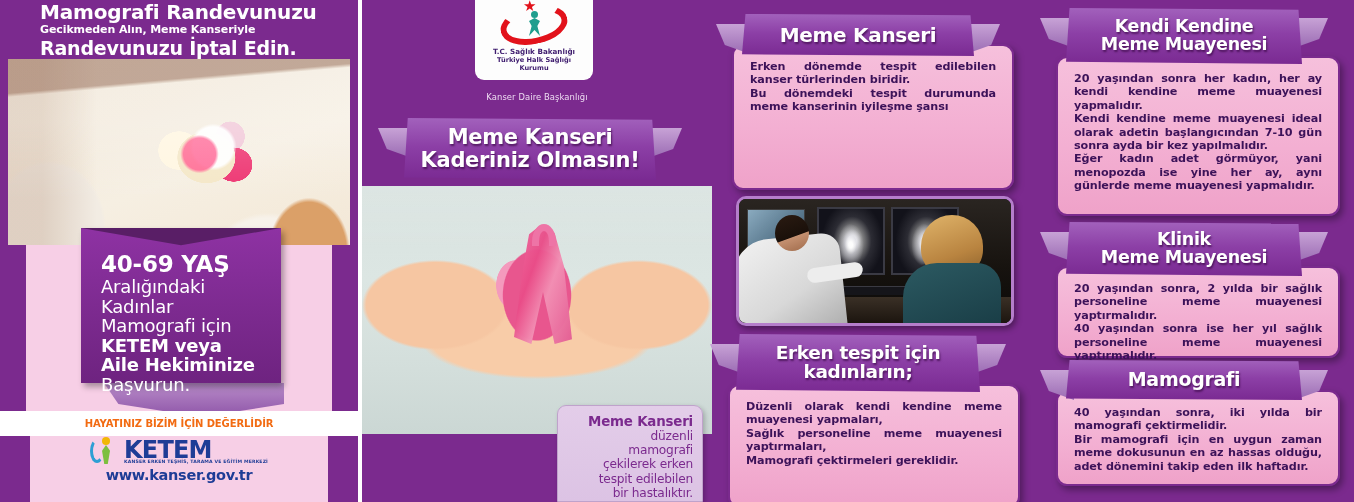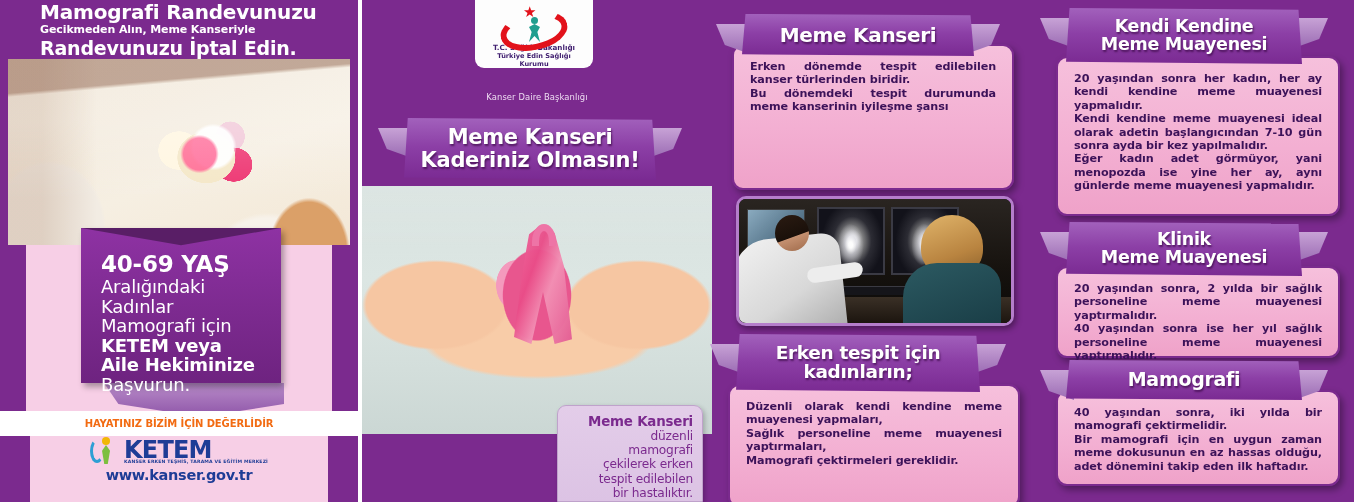--- a/index.html
+++ b/index.html
@@ -105,23 +105,23 @@
   #ketem-word { font-size:24px; font-weight:bold; color:#1E3C96; letter-spacing:-.8px; line-height:22px; }
   #ketem-sub { font-size:4.6px; font-weight:bold; color:#1E3C96; letter-spacing:.15px; margin-top:-2px;}
   #ketem-url { font-size:14.5px; font-weight:bold; color:#1E3C96; letter-spacing:-.3px; }
 
   
   #center-panel {
     position:absolute; left:362px; top:0; width:350px; height:502px;
     background:#7B2A8E; overflow:hidden;
   }
   #moh-card {
-    position:absolute; left:113px; top:0px; width:118px; height:68px;
+    position:absolute; left:113px; top:0px; width:118px; height:80px;
     background:#FDFDFD; border-radius:0 0 9px 9px;
-    display:flex; flex-direction:column; align-items:center; padding-top:6px;
+    display:flex; flex-direction:column; align-items:center; 
   }
   #moh-mark { position:relative; width:74px; height:46px; }
   #moh-mark .crescent {
     position:absolute; left:3px; top:6px; width:68px; height:38px;
     border:6px solid #E2121B; border-radius:50%;
     border-top-color:transparent; transform:rotate(-12deg);
   }
   #moh-mark .star {
     position:absolute; left:26px; top:-1px; width:0; height:0; color:#E2121B; font-size:15px; line-height:15px;
   }
@@ -324,21 +324,21 @@
     <div id="moh-card">
       <div id="moh-mark">
         <div class="crescent"></div>
         <div class="star"></div>
         <div class="person">
           <div class="h"></div>
           <div class="t"></div>
         </div>
       </div>
       <div class="t1">T.C. Sağlık Bakanlığı</div>
-      <div class="t2">Türkiye Edin Sağlığı</div>
+      <div class="t2">Türkiye Halk Sağlığı</div>
       <div class="t2">Kurumu</div>
     </div>
     <div id="moh-dept">Kanser Daire Başkanlığı</div>
 
     <div class="ribbon" id="center-ribbon">
       <div class="wingL"></div>
       <div class="wingR"></div>
       <div class="plate">
         <div class="tx">Meme Kanseri</div>
         <div class="tx l2">Kaderiniz Olmasın!</div>

